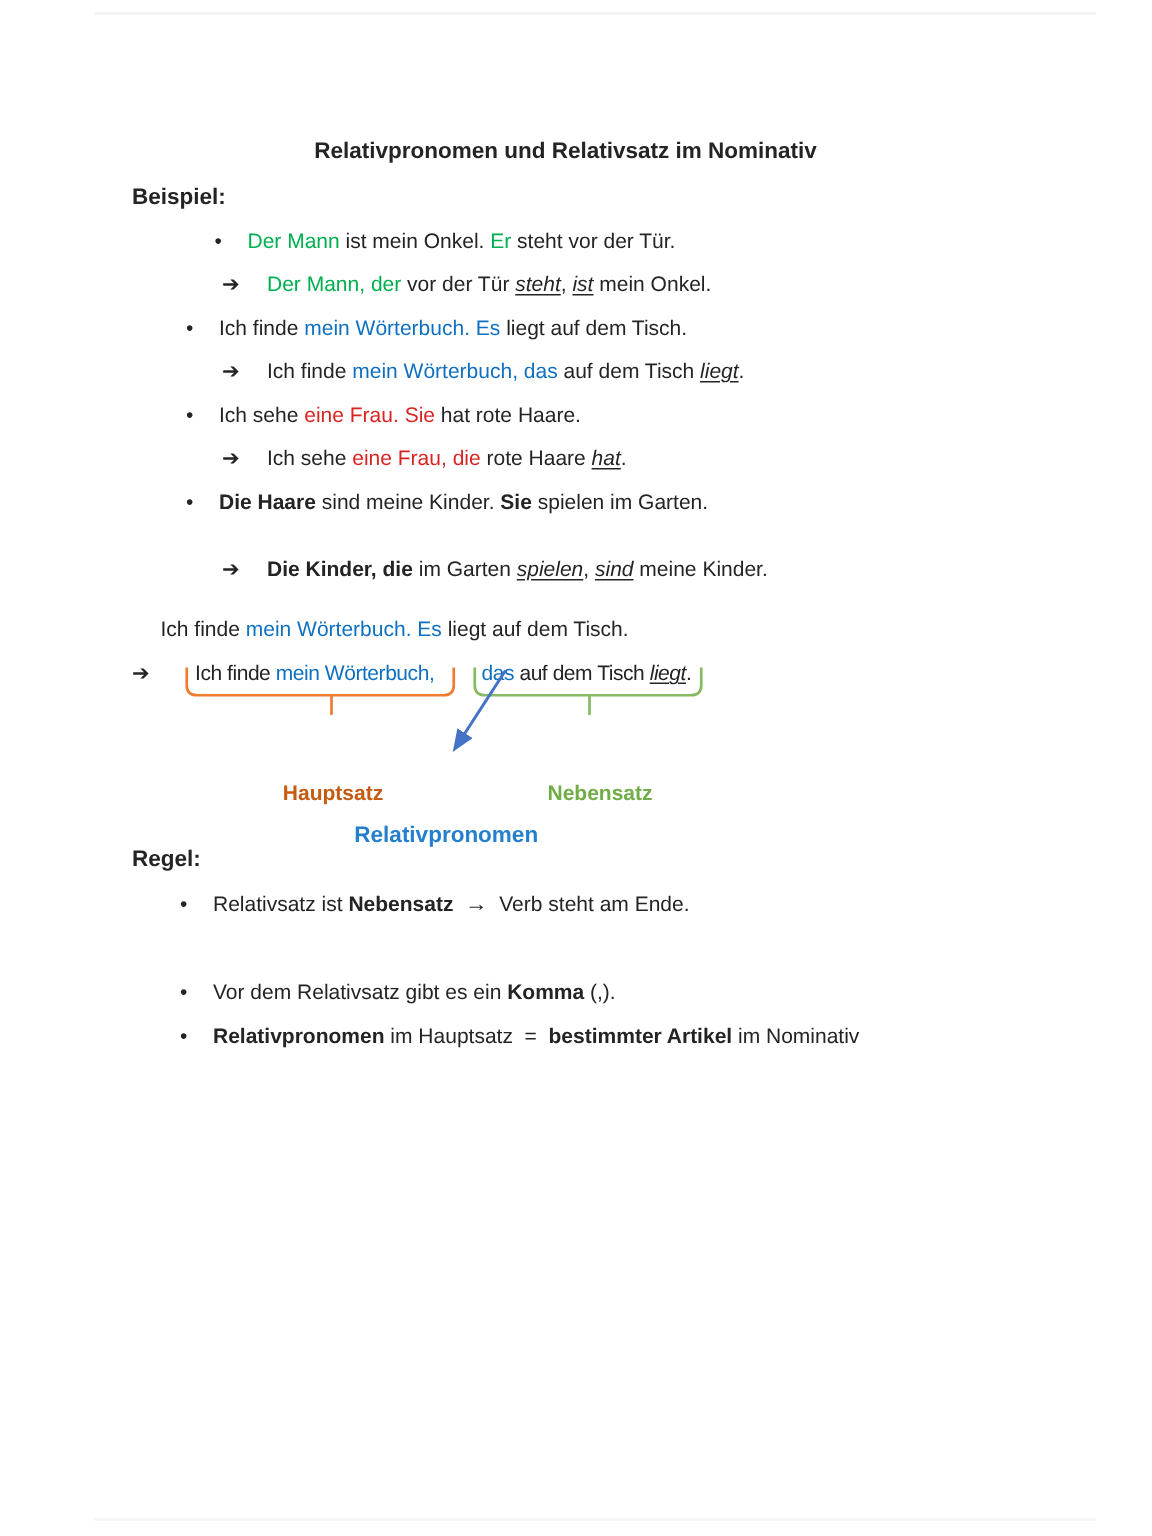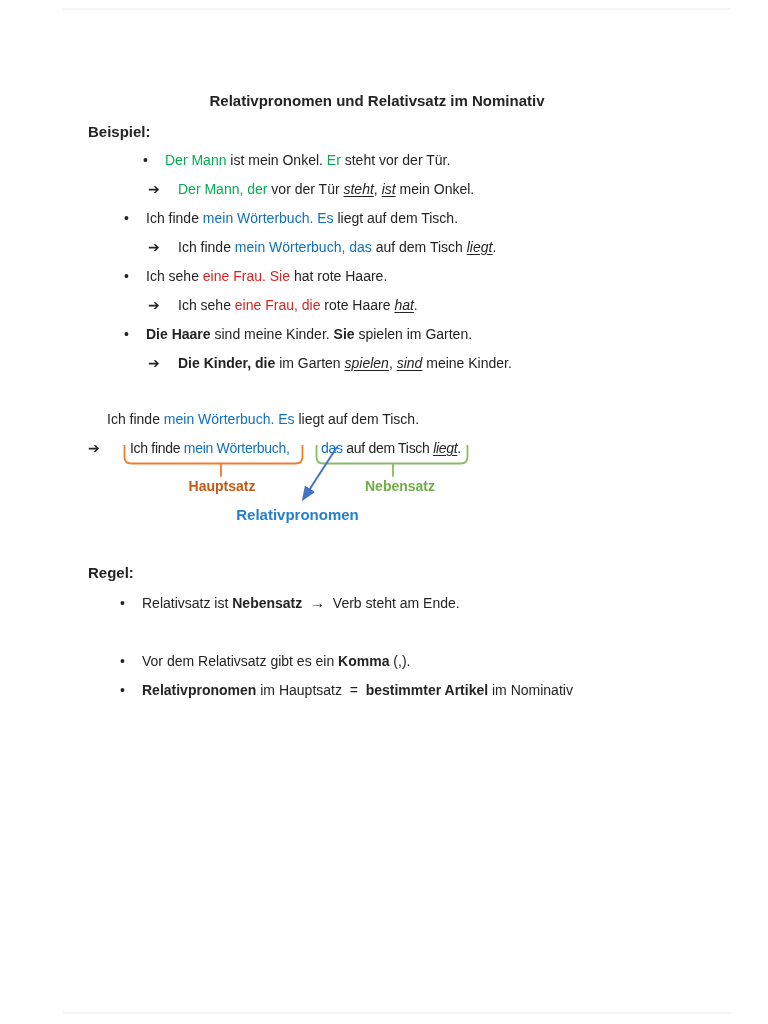--- a/index.html
+++ b/index.html
@@ -39,20 +39,21 @@
   .bd{font-weight:700;}
   .iu{font-style:italic;text-decoration:underline;text-underline-offset:2px;}
   .ra{font-size:15px;}
   .tight{letter-spacing:-0.3px;}
   .dlabel{
     position:absolute;
     font-size:14px;
     font-weight:700;
     text-align:center;
     white-space:pre;
+    margin-top:42px;
   }
   .brace{position:absolute;}
   .brace path{fill:none;stroke-width:1.8;stroke-linecap:round;stroke-linejoin:round;}
   .edge{position:absolute;left:63px;width:668px;height:2px;opacity:0.55;}
 </style>
 </head>
 <body>
 
 <div class="page">
 
@@ -66,21 +67,21 @@
   <div class="line" style="left:130px;top:151px;margin-left:13px;"><span class="bullet">•</span><span><span class="g">Der Mann</span><span> ist mein Onkel. </span><span class="g">Er</span><span> steht vor der Tür.</span></span></div>
   <div class="line" style="left:148px;top:180px;"><span class="arr">➔</span><span><span class="g">Der Mann,</span><span> </span><span class="g">der</span><span> vor der Tür </span><span class="iu">steht</span><span>, </span><span class="iu">ist</span><span> mein Onkel.</span></span></div>
 
   <div class="line" style="left:124px;top:209px;"><span class="bullet">•</span><span><span>Ich finde </span><span class="b">mein Wörterbuch.</span><span> </span><span class="b">Es</span><span> liegt auf dem Tisch.</span></span></div>
   <div class="line" style="left:148px;top:238px;"><span class="arr">➔</span><span><span>Ich finde </span><span class="b">mein Wörterbuch, das</span><span> auf dem Tisch </span><span class="iu">liegt</span><span>.</span></span></div>
 
   <div class="line" style="left:124px;top:267px;"><span class="bullet">•</span><span><span>Ich sehe </span><span class="r">eine Frau.</span><span> </span><span class="r">Sie</span><span> hat rote Haare.</span></span></div>
   <div class="line" style="left:148px;top:296px;"><span class="arr">➔</span><span><span>Ich sehe </span><span class="r">eine Frau,</span><span> </span><span class="r">die</span><span> rote Haare </span><span class="iu">hat</span><span>.</span></span></div>
 
   <div class="line" style="left:124px;top:325px;"><span class="bullet">•</span><span><span class="bd">Die Haare</span><span> sind meine Kinder. </span><span class="bd">Sie</span><span> spielen im Garten.</span></span></div>
-  <div class="line" style="left:148px;top:354px;"><span class="arr">➔</span><span><span class="bd">Die Kinder, die</span><span> im Garten </span><span class="iu">spielen</span><span>, </span><span class="iu">sind</span><span> meine Kinder.</span></span></div>
+  <div class="line" style="left:148px;top:370px;"><span class="arr">➔</span><span><span class="bd">Die Kinder, die</span><span> im Garten </span><span class="iu">spielen</span><span>, </span><span class="iu">sind</span><span> meine Kinder.</span></span></div>
 
   <div class="line" style="left:107px;top:410px;"><span><span>Ich finde </span><span class="b">mein Wörterbuch.</span><span> </span><span class="b">Es</span><span> liegt auf dem Tisch.</span></span></div>
 
   <div>
     <div class="line" style="left:88px;top:439px;">➔</div>
 
     <div class="line tight" style="left:130px;top:439px;"><span>Ich finde </span><span class="b">mein Wörterbuch,</span></div>
     <svg class="brace" style="left:123px;top:445px;" width="181" height="33">
       <path style="stroke:var(--orange_brace);" d="M1.5,0 L1.5,12 Q1.5,18.5 8.5,18.5 L172.5,18.5 Q179.5,18.5 179.5,12 L179.5,0 M98,18.5 L98,31"></path>
     </svg>

